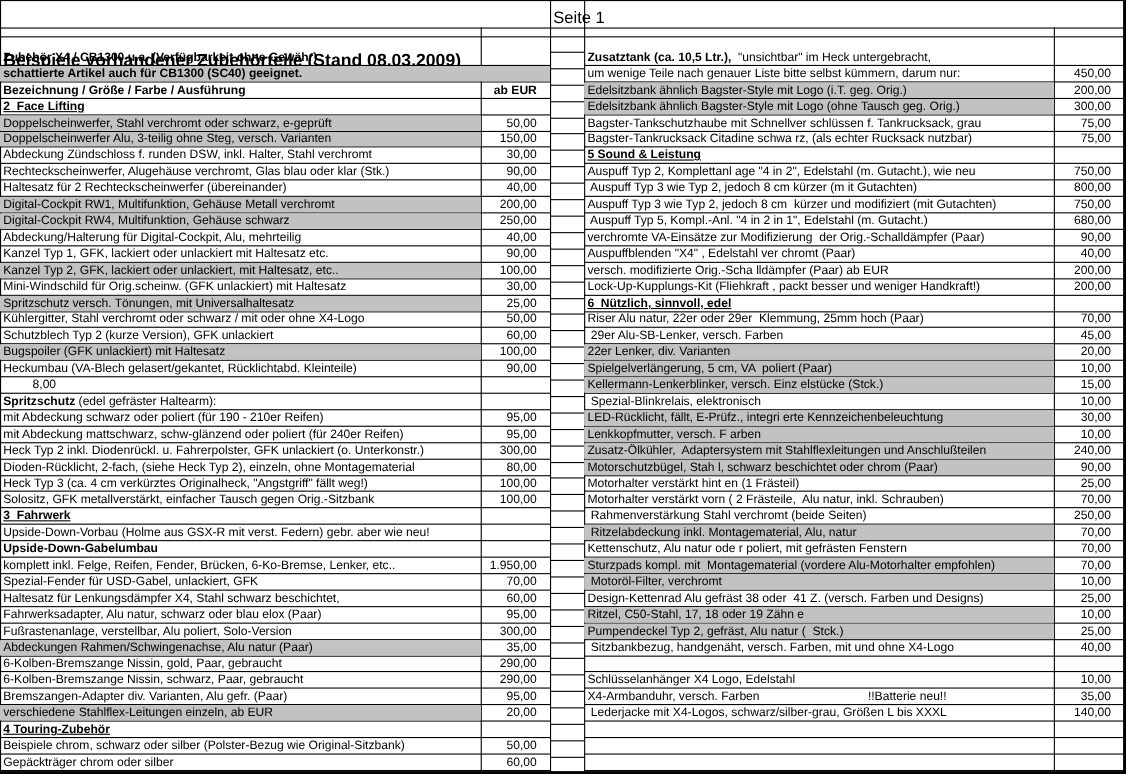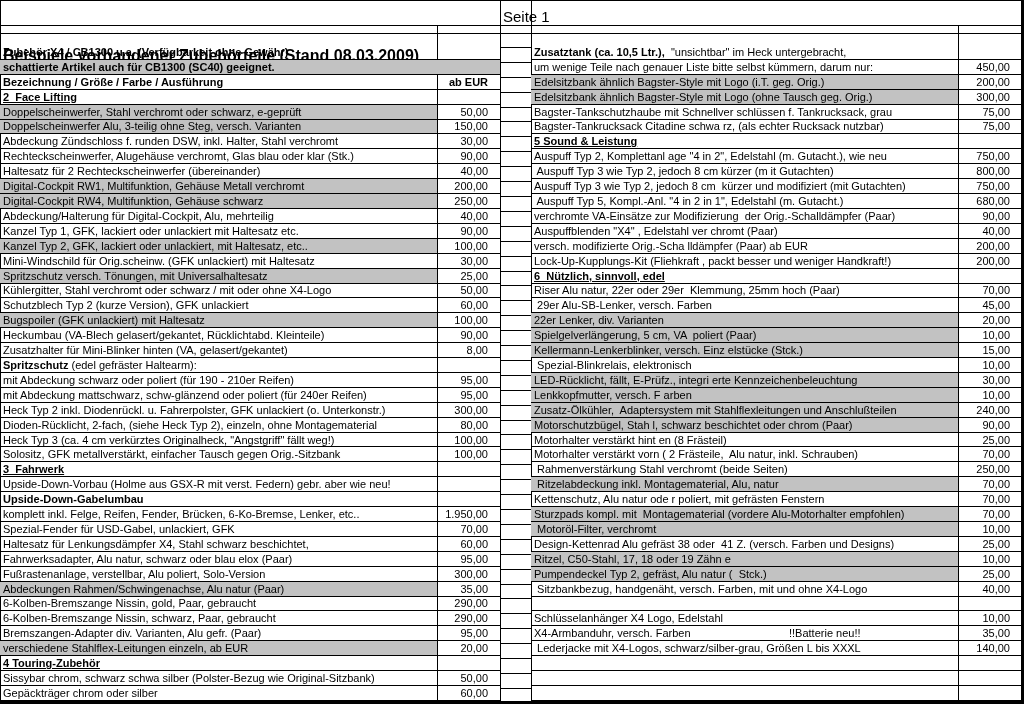--- a/index.html
+++ b/index.html
@@ -127,21 +127,20 @@
       </div>
       <div class="row">
         <div class="cell desc shaded"><span>Bugspoiler (GFK unlackiert) mit Haltesatz</span></div>
         <div class="cell price">100,00</div>
       </div>
       <div class="row">
         <div class="cell desc"><span>Heckumbau (VA-Blech gelasert/gekantet, Rücklichtabd. Kleinteile)</span></div>
         <div class="cell price">90,00</div>
       </div>
       <div class="row">
-        <div class="cell desc"><span>Zusatzhalter für Mini-Blinker hinten (VA, gelasert/gekantet)</span></div>
         <div class="cell price">8,00</div>
       </div>
       <div class="row">
         <div class="cell desc"><span class="bold">Spritzschutz</span><span> (edel gefräster Haltearm):</span></div>
         <div class="cell price"></div>
       </div>
       <div class="row">
         <div class="cell desc"><span>mit Abdeckung schwarz oder poliert (für 190 - 210er Reifen)</span></div>
         <div class="cell price">95,00</div>
       </div>
@@ -215,21 +214,21 @@
       </div>
       <div class="row">
         <div class="cell desc shaded"><span>verschiedene Stahlflex-Leitungen einzeln, ab EUR</span></div>
         <div class="cell price">20,00</div>
       </div>
       <div class="row">
         <div class="cell desc"><span class="section-label">4 Touring-Zubehör</span></div>
         <div class="cell price"></div>
       </div>
       <div class="row">
-        <div class="cell desc"><span>Sissybar chrom, schwarz schwa silber (Polster-Bezug wie Original-Sitzbank)</span></div>
+        <div class="cell desc"><span>Beispiele chrom, schwarz oder silber (Polster-Bezug wie Original-Sitzbank)</span></div>
         <div class="cell price">50,00</div>
       </div>
       <div class="row">
         <div class="cell desc"><span>Gepäckträger chrom oder silber</span></div>
         <div class="cell price">60,00</div>
       </div>
       <div class="row">
         <div class="cell desc"><span>Gepäckbrücke für Topcase (K3/4/5), inkl. K-Wing grau</span></div>
         <div class="cell price">70,00</div>
       </div>
@@ -380,21 +379,21 @@
       </div>
       <div class="row">
         <div class="cell desc shaded"><span>Zusatz-Ölkühler,  Adaptersystem mit Stahlflexleitungen und Anschlußteilen</span></div>
         <div class="cell price">240,00</div>
       </div>
       <div class="row">
         <div class="cell desc shaded"><span>Motorschutzbügel, Stah l, schwarz beschichtet oder chrom (Paar)</span></div>
         <div class="cell price">90,00</div>
       </div>
       <div class="row">
-        <div class="cell desc"><span>Motorhalter verstärkt hint en (8 Frästeil)</span></div>
+        <div class="cell desc"><span>Motorhalter verstärkt hint en (1 Frästeil)</span></div>
         <div class="cell price">25,00</div>
       </div>
       <div class="row">
         <div class="cell desc"><span>Motorhalter verstärkt vorn ( 2 Frästeile,  Alu natur, inkl. Schrauben)</span></div>
         <div class="cell price">70,00</div>
       </div>
       <div class="row">
         <div class="cell desc"><span> Rahmenverstärkung Stahl verchromt (beide Seiten)</span></div>
         <div class="cell price">250,00</div>
       </div>

